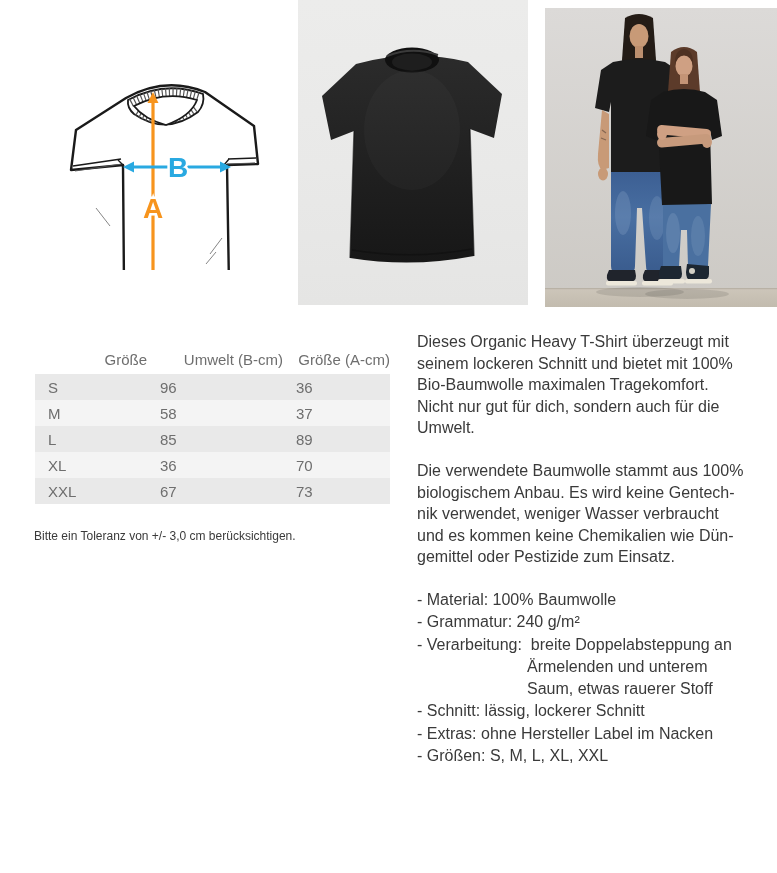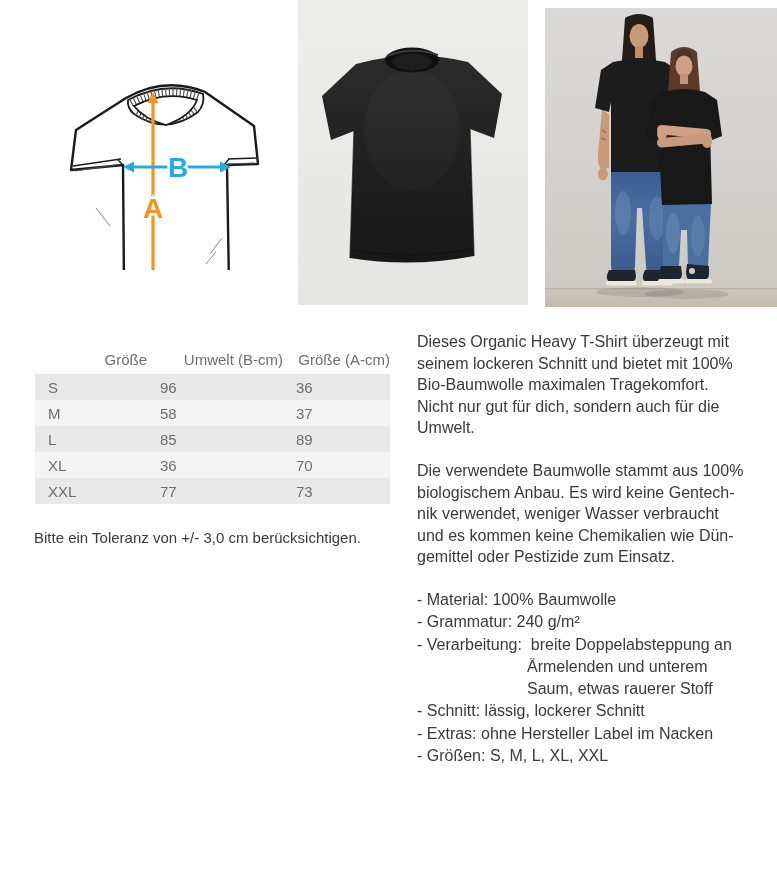--- a/index.html
+++ b/index.html
@@ -19,21 +19,21 @@
 
   
   .size-table { position:absolute; left:35px; top:345px; width:355px;
                 border-collapse:collapse; font-size:15px; color:#6e6e6e; }
   .size-table th { font-weight:normal; text-align:right; height:29px; padding-left:13px; background:#ffffff; }
   .size-table td { height:26px; padding-left:13px; }
   .size-table col.c1 { width:112px; } .size-table col.c2 { width:136px; } .size-table col.c3 { width:107px; }
   .size-table tr.row-odd  { background:#e9e9e9; }
   .size-table tr.row-even { background:#f4f4f4; }
 
-  .tolerance { position:absolute; left:34px; top:529px; font-size:15px; color:#3a3a3a; }
+  .tolerance { position:absolute; left:34px; top:529px; font-size:12px; color:#3a3a3a; }
 
   
   .description { position:absolute; left:417px; top:331px; width:362px;
                  font-size:16px; line-height:21.6px; color:#3a3a3a; }
   .description .para { white-space:pre-line; margin-bottom:21px; }
   .details-list { margin-top:5px; }
   .bullet-line { white-space:pre; line-height:22.3px; }
   .bullet-line.indent { padding-left:110px; }
 </style>
 </head>
@@ -195,21 +195,21 @@
           <td>85</td>
           <td>89</td>
         </tr>
         <tr class="row-even">
           <td>XL</td>
           <td>36</td>
           <td>70</td>
         </tr>
         <tr class="row-odd">
           <td>XXL</td>
-          <td>77</td>
+          <td>67</td>
           <td>73</td>
         </tr>
       </tbody>
   </table>
 
   <div class="tolerance">Bitte ein Toleranz von +/- 3,0 cm berücksichtigen.</div>
 
   <div class="description">
     <div>
         <div class="para">Dieses Organic Heavy T-Shirt überzeugt mit

